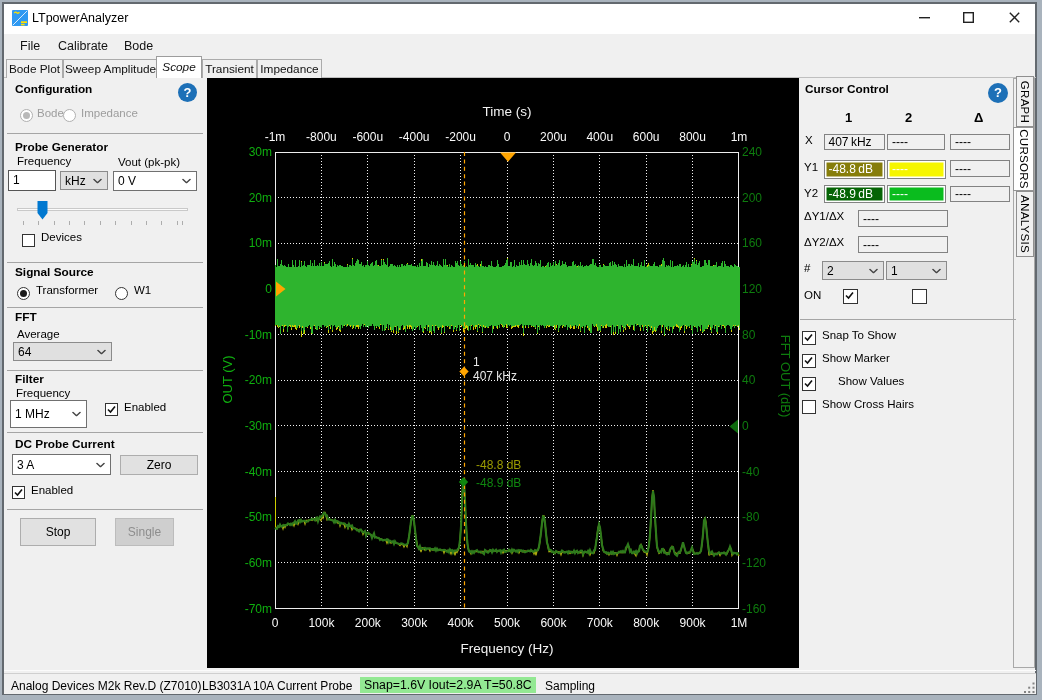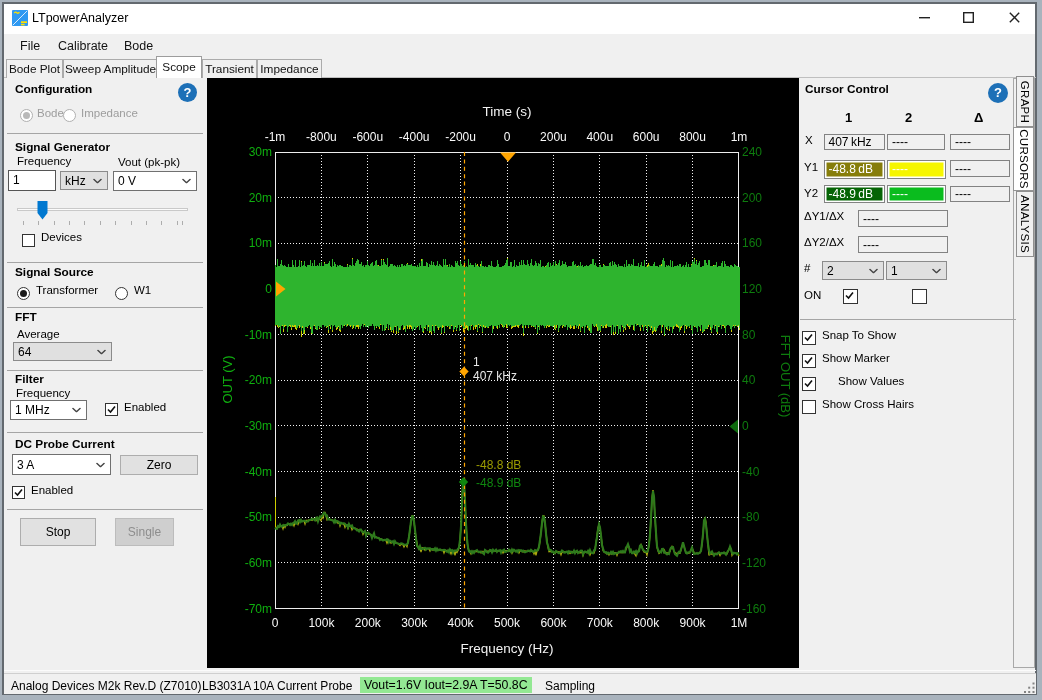--- a/index.html
+++ b/index.html
@@ -5,21 +5,21 @@
 * { margin:0; padding:0; box-sizing:border-box; }
 html,body { width:1042px; height:700px; overflow:hidden; }
 body { font-family:"Liberation Sans", sans-serif; background:#a9b3bd; position:relative; }
 .abs { position:absolute; }
 #winbox { position:absolute; left:2px; top:2px; width:1035px; height:693px; background:#f0f0f0; border:2px solid #63696f; }
 #titlebar { position:absolute; left:4px; top:4px; width:1031px; height:30px; background:#ffffff; }
 #title { position:absolute; left:28px; top:7px; font-size:12.5px; color:#000; }
 #menubar { position:absolute; left:4px; top:34px; width:1031px; height:25px; background:#f0f0f0; font-size:12.5px; color:#121212; }
 #menubar span { position:absolute; top:5px; }
 .tab { position:absolute; height:19px; top:59px; background:#f0f0f0; border:1px solid #ababab; border-bottom:none; color:#111; text-align:center; line-height:18px; font-size:11.8px; z-index:2; }
-.tab.active { top:56px; height:22px; background:#ffffff; border-color:#9c9c9c; z-index:3; line-height:21px; }
+.tab.active { top:56px; height:22px; background:#ffffff; border-color:#9c9c9c; z-index:3; line-height:21px;font-style:italic; }
 #tabline { position:absolute; left:4px; top:77px; width:1032px; height:1px; background:#bfbfbf; z-index:1; }
 #lpanel { position:absolute; left:4px; top:78px; width:203px; height:590px; background:#f0f0f0; z-index:2; }
 #rpanel { position:absolute; left:799px; top:78px; width:217px; height:590px; background:#f0f0f0; z-index:2; }
 #vstrip { position:absolute; left:1013px; top:78px; width:22px; height:590px; background:#f0f0f0; border:1px solid #a8a8a8; z-index:2; }
 .hdr { position:absolute; font-weight:bold; font-size:11.8px; color:#000; z-index:5; }
 .lbl { position:absolute; font-size:11.5px; color:#000; z-index:5; }
 .sep { position:absolute; height:1px; background:#a5a5a5; z-index:5; }
 .helpq { position:absolute; width:19px; height:19px; border-radius:50%; background:#1d70b7; color:#fff; font-weight:bold; font-size:13px; text-align:center; line-height:19px; z-index:5; }
 .tbox { position:absolute; background:#fff; border:1px solid #555; font-size:12px; padding-left:4px; color:#000; z-index:5; }
 .combo { position:absolute; background:#fff; border:1px solid #707070; font-size:12px; color:#000; z-index:5; }
@@ -82,21 +82,21 @@
 <div id="lpanel"></div>
 <div class="hdr" style="left:15px;top:81.5px">Configuration</div>
 <div class="helpq" style="left:178px;top:83px">?</div>
 <div class="radio dis" style="left:20px;top:109px">
     <div class="dot"></div>
   </div>
 <div class="lbl graytxt" style="left:37px;top:106.5px">Bode</div>
 <div class="radio dis" style="left:63px;top:109px"></div>
 <div class="lbl graytxt" style="left:81px;top:106.5px">Impedance</div>
 <div class="sep" style="left:7px;top:133px;width:196px"></div>
-<div class="hdr" style="left:15px;top:139.5px">Signal Generator</div>
+<div class="hdr" style="left:15px;top:139.5px">Probe Generator</div>
 <div class="lbl " style="left:17px;top:155.0px">Frequency</div>
 <div class="lbl " style="left:118px;top:156.0px">Vout (pk-pk)</div>
 <div class="tbox" style="left:8px;top:170px;width:48px;height:21px;line-height:19px">1</div>
 <div class="combo gray" style="left:60px;top:171px;width:48px;height:19px">
     <span class="cv">kHz</span>
     <svg class="chev" viewBox="0 0 9 5">
       <path d="M0.5 0.5 L4.5 4.2 L8.5 0.5" fill="none" stroke="#444" stroke-width="1.4"></path>
     </svg>
   </div>
 <div class="combo" style="left:113px;top:171px;width:84px;height:20px">
@@ -136,21 +136,21 @@
 <div class="lbl " style="left:17px;top:328.0px">Average</div>
 <div class="combo gray" style="left:13px;top:342px;width:99px;height:19px">
     <span class="cv">64</span>
     <svg class="chev" viewBox="0 0 9 5">
       <path d="M0.5 0.5 L4.5 4.2 L8.5 0.5" fill="none" stroke="#444" stroke-width="1.4"></path>
     </svg>
   </div>
 <div class="sep" style="left:7px;top:370px;width:196px"></div>
 <div class="hdr" style="left:15px;top:371.5px">Filter</div>
 <div class="lbl " style="left:16px;top:386.5px">Frequency</div>
-<div class="combo" style="left:10px;top:400px;width:77px;height:20px">
+<div class="combo" style="left:10px;top:400px;width:77px;height:28px">
     <span class="cv">1 MHz</span>
     <svg class="chev" viewBox="0 0 9 5">
       <path d="M0.5 0.5 L4.5 4.2 L8.5 0.5" fill="none" stroke="#444" stroke-width="1.4"></path>
     </svg>
   </div>
 <div class="cb" style="left:105px;top:403px;width:13px;height:13px">
     <svg width="11" height="11" style="position:absolute;left:0px;top:0px">
       <polyline points="2,5.5 4.5,8 9,2.5" fill="none" stroke="#111" stroke-width="1.6"></polyline>
     </svg>
   </div>
@@ -364,15 +364,15 @@
     <rect x="4.2" y="4.7" width="2" height="2" fill="#838383"></rect>
     <rect x="8.5" y="4.7" width="2" height="2" fill="#838383"></rect>
     <rect x="0" y="9" width="2" height="2" fill="#838383"></rect>
     <rect x="4.2" y="9" width="2" height="2" fill="#838383"></rect>
     <rect x="8.5" y="9" width="2" height="2" fill="#838383"></rect>
 </svg>
 <div id="status">
   <span style="left:7px">Analog Devices M2k Rev.D (Z7010)</span>
   <span style="left:198px">LB3031A</span>
   <span style="left:249px">10A Current Probe</span>
-  <span style="left:356px;background:#93e893;padding:1px 4px;top:3px;font-size:12.3px;">Vout=1.6V Iout=2.9A T=50.8C</span>
+  <span style="left:356px;background:#93e893;padding:1px 4px;top:3px;font-size:12.3px;">Snap=1.6V Iout=2.9A T=50.8C</span>
   <span style="left:541px">Sampling</span>
 </div>
 
 </body></html>

